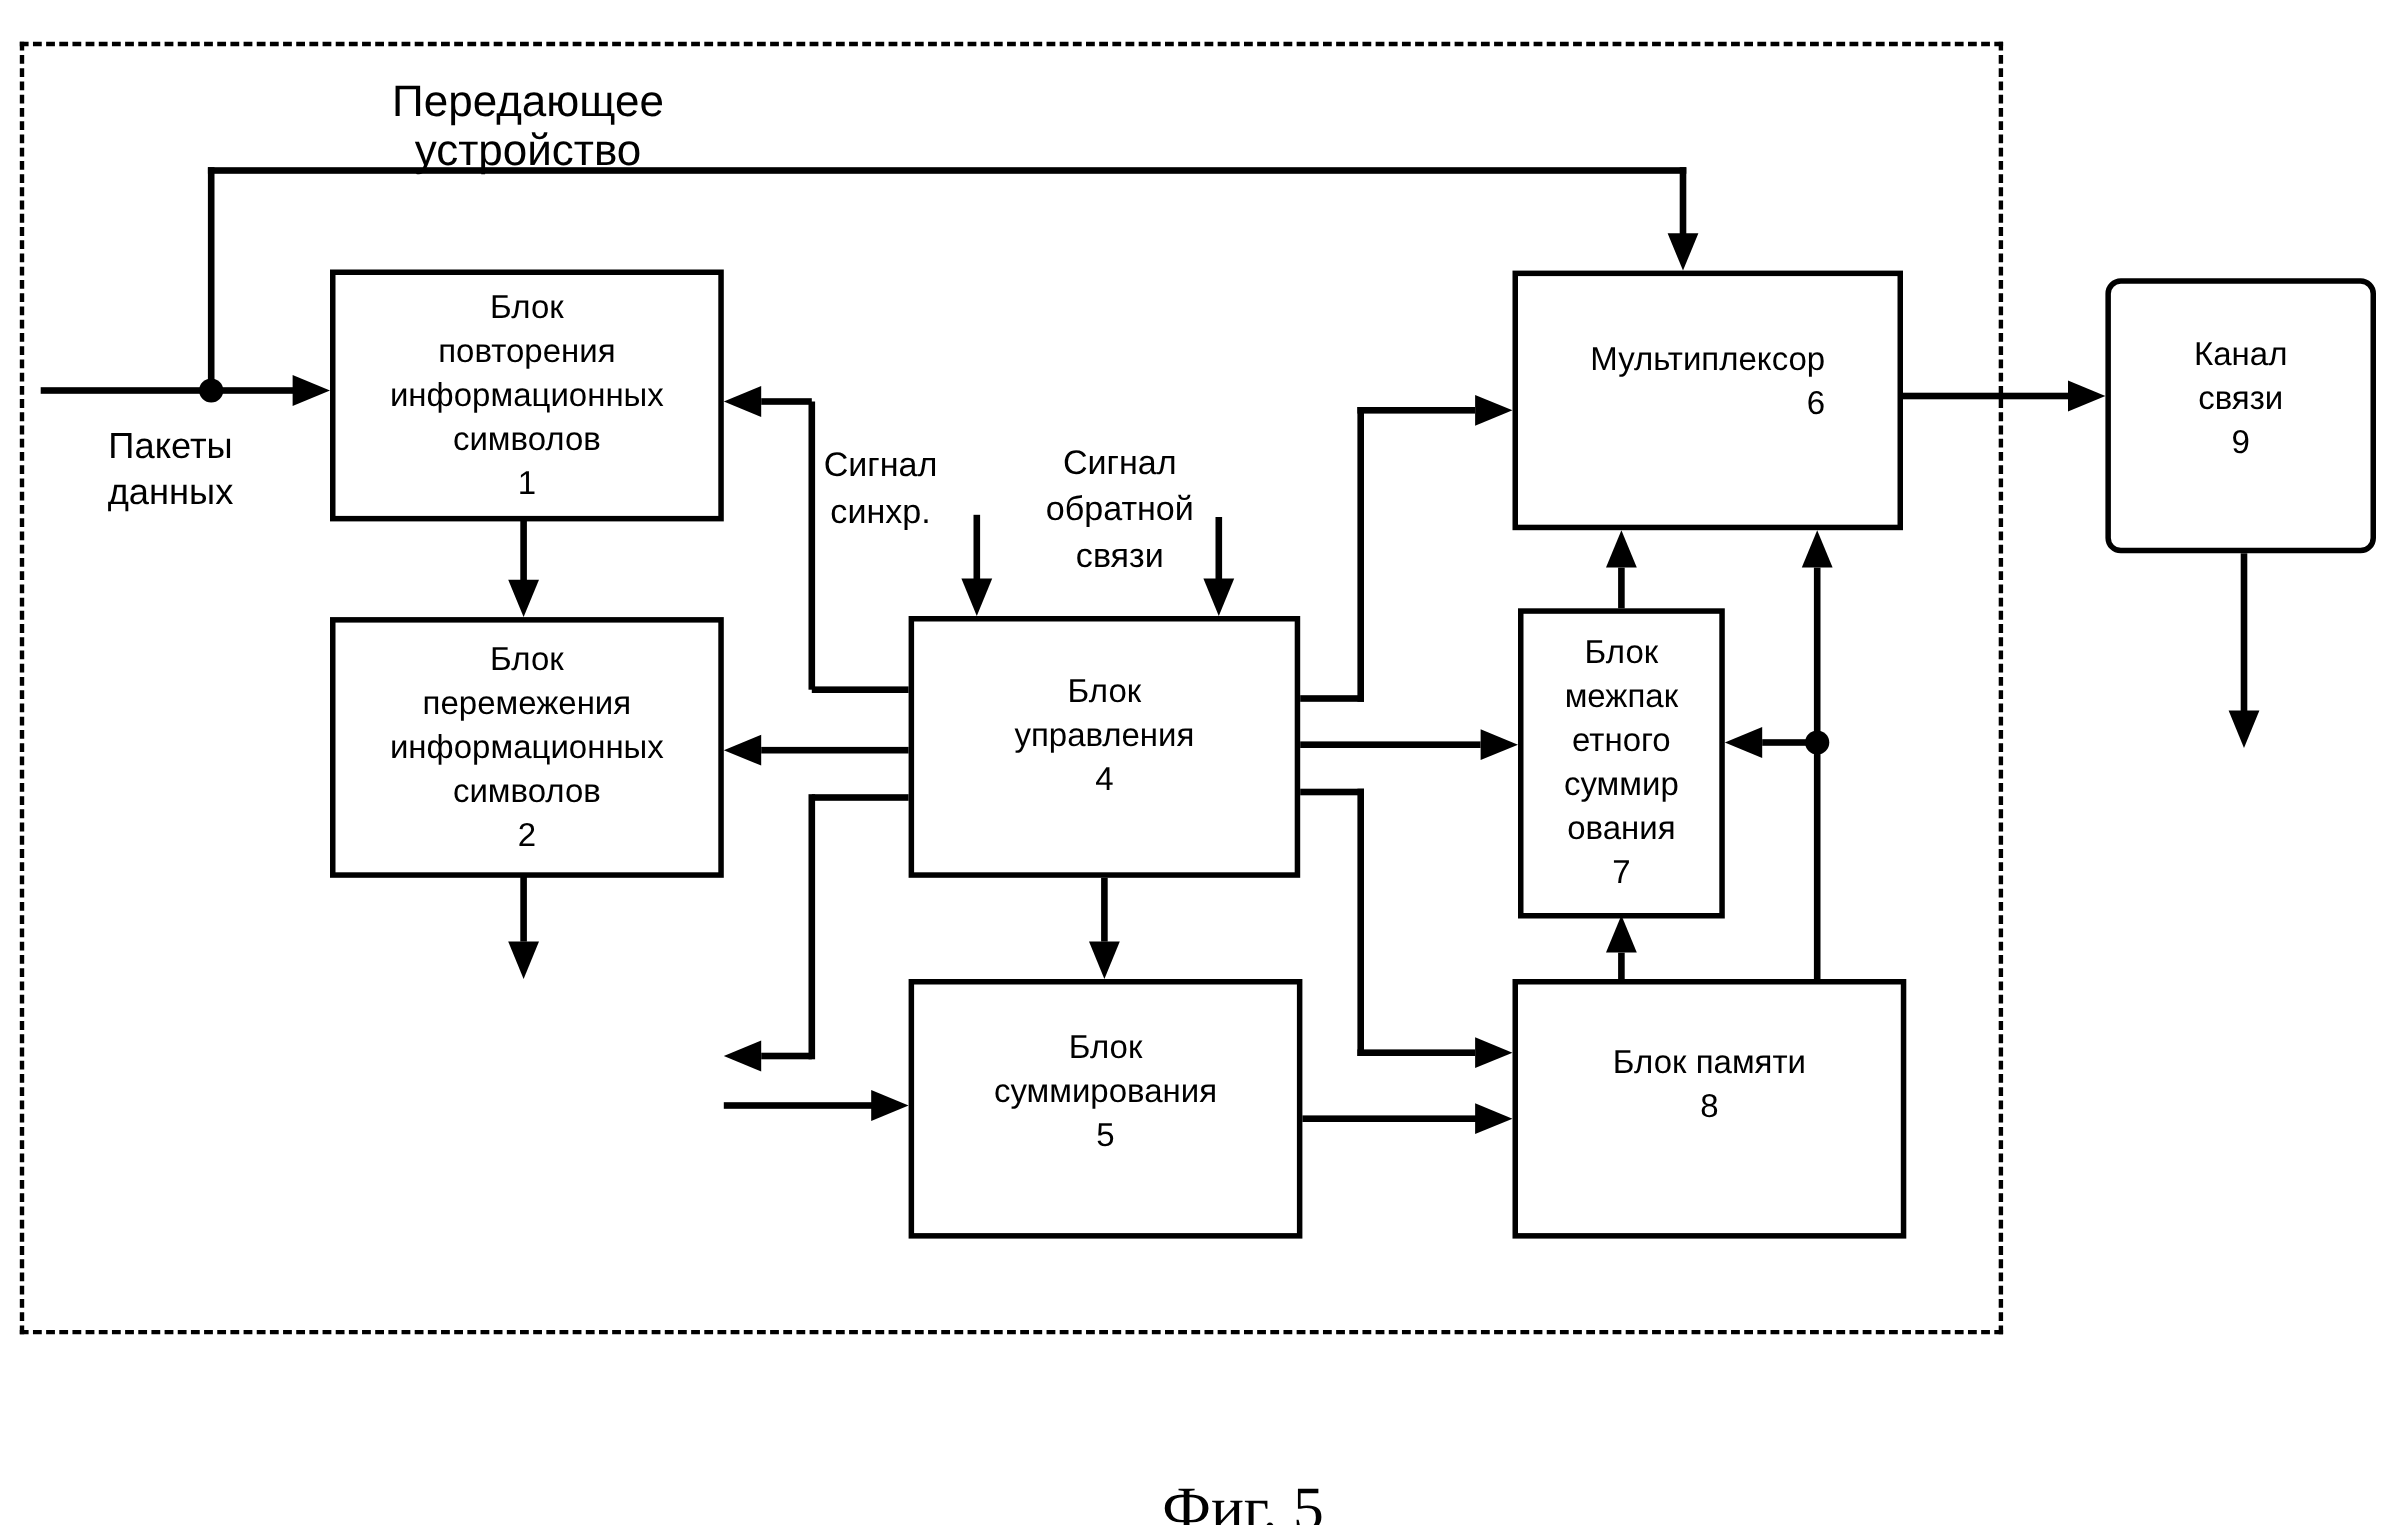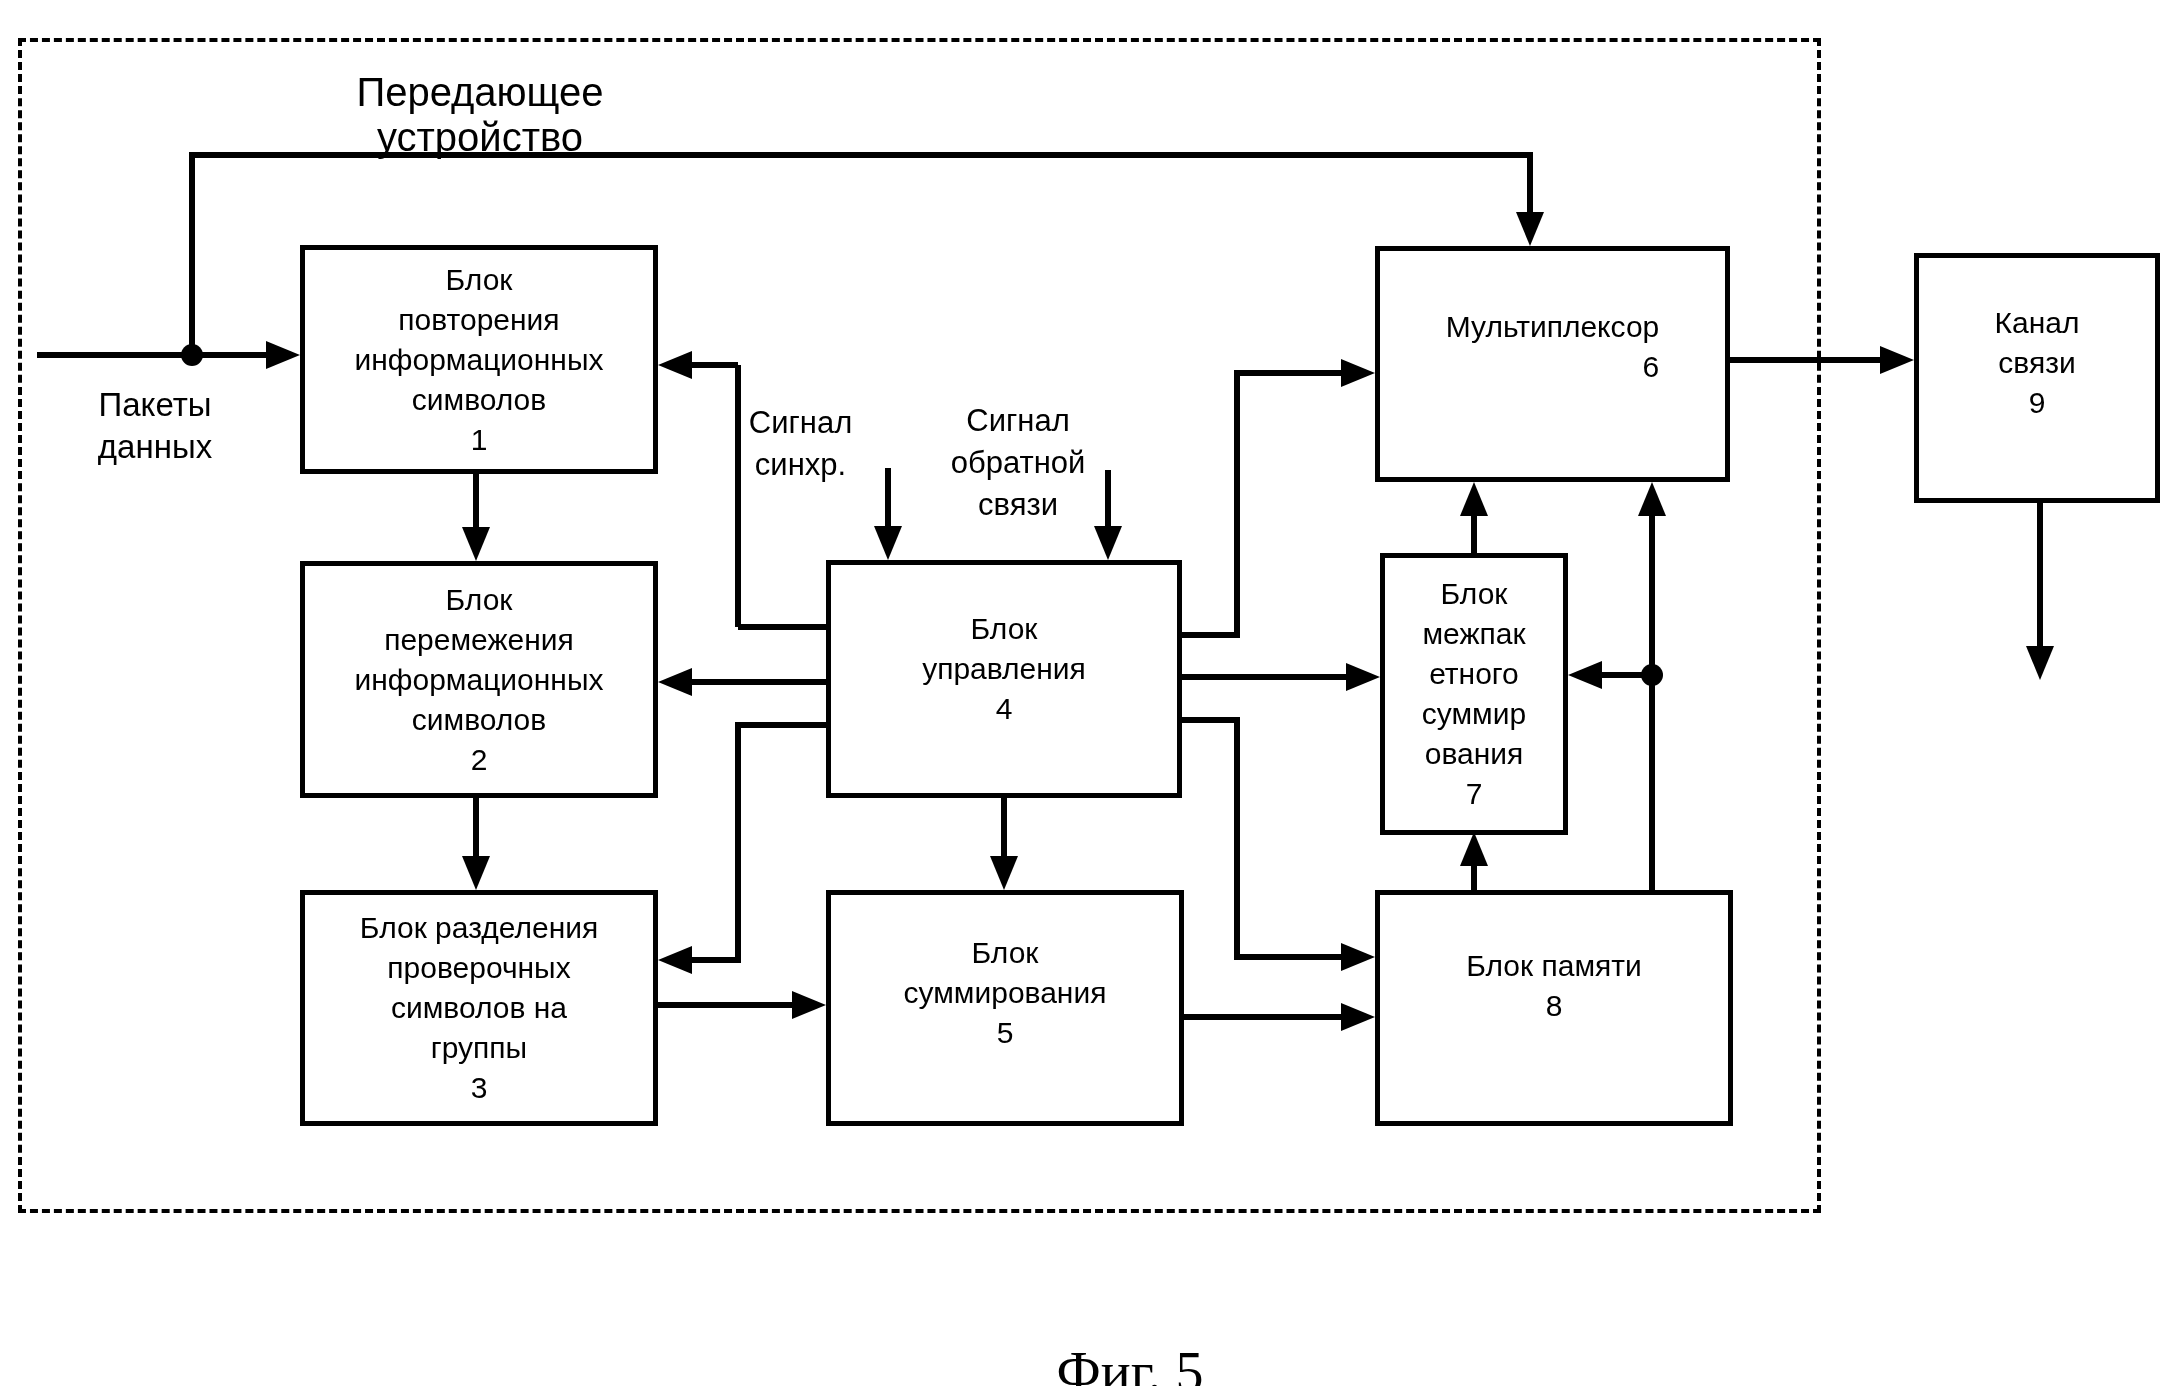--- a/index.html
+++ b/index.html
@@ -69,27 +69,20 @@
   </div>
 
   <div class="blk" style="left:300px;top:541px;width:358px;height:237px;">
     <span>Блок
 перемежения
 информационных
 символов
 2</span>
   </div>
 
-  <div class="blk" style="left:300px;top:870px;width:358px;height:236px;">
-    <span>Блок разделения
-проверочных
-символов на
-группы
-3</span>
-  </div>
 
   <div class="blk" style="left:826px;top:540px;width:356px;height:238px;padding-bottom:20px;">
     <span>Блок
 управления
 4</span>
   </div>
 
   <div class="blk" style="left:826px;top:870px;width:358px;height:236px;padding-bottom:30px;">
     <span>Блок
 суммирования
@@ -108,21 +101,21 @@
 суммир
 ования
 7</span>
   </div>
 
   <div class="blk" style="left:1375px;top:870px;width:358px;height:236px;padding-bottom:45px;">
     <span>Блок памяти
 8</span>
   </div>
 
-  <div class="blk" style="left:1914px;top:233px;width:246px;height:250px;align-items:flex-start;padding-top:45px;">
+  <div class="blk" style="left:1914px;top:233px;width:246px;height:250px;align-items:flex-start;padding-top:45px;border-radius:14px;">
     <span>Канал
 связи
 9</span>
   </div>
 
   <div class="lbl" style="left:85px;top:364px;width:140px;font-size:33px;line-height:42px;">Пакеты
 данных</div>
 
   <div class="lbl" style="left:728px;top:382px;width:145px;font-size:31px;line-height:42px;">Сигнал
 синхр.</div>

